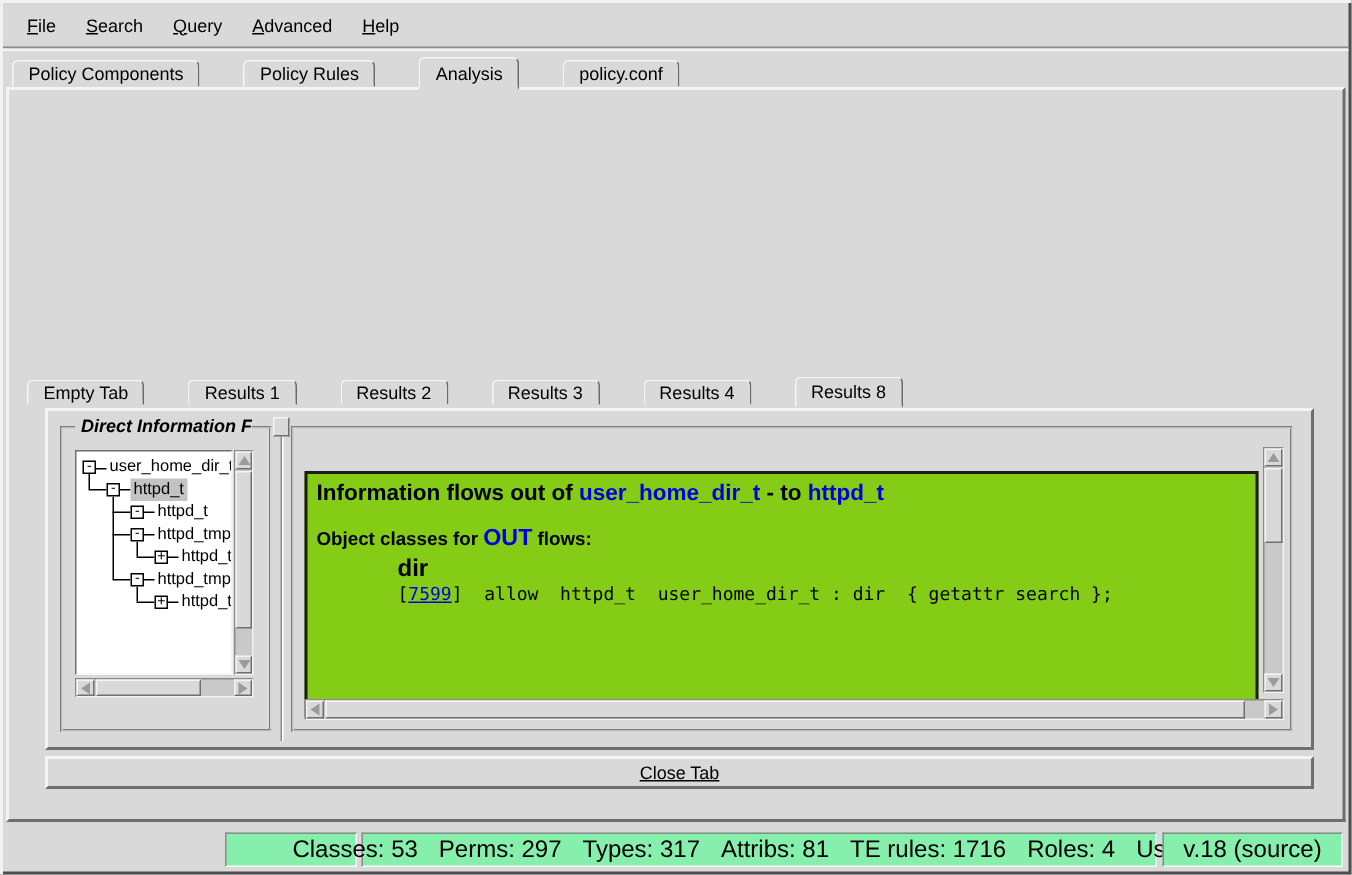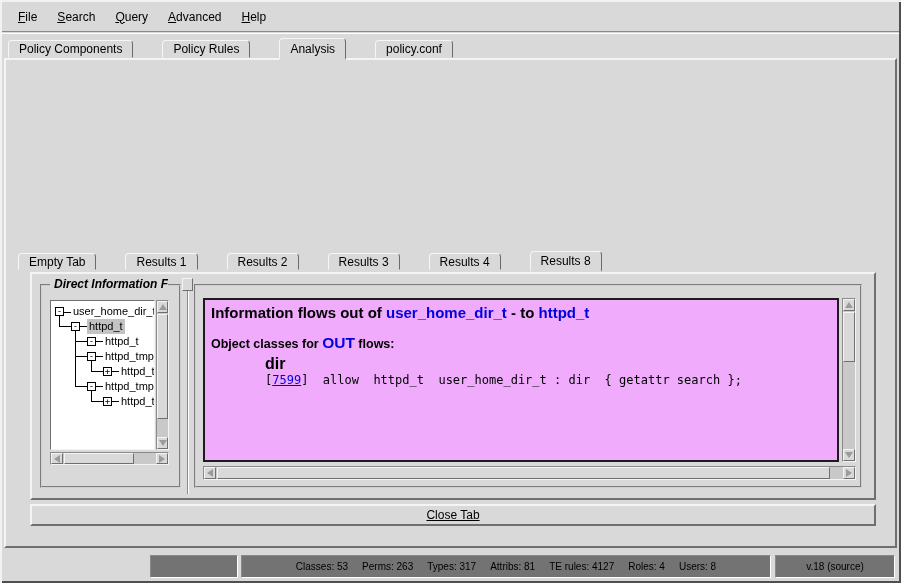--- a/index.html
+++ b/index.html
@@ -85,32 +85,32 @@
   
   .tree-canvas { position:absolute; left:8px; top:14px; width:105px; height:150px; background:#fff;
                  border:1px solid; border-color:#6f6f6f #f4f4f4 #f4f4f4 #6f6f6f; overflow:hidden; font-size:11px; }
   .tnode { position:absolute; height:15px; line-height:15px; white-space:nowrap; padding:0 2px; }
   .tnode.sel { background:#c3c3c3; }
   .tbox { position:absolute; width:9px; height:9px; background:#fff; border:1px solid #000; 
           font-family:"DejaVu Sans Mono", monospace; font-size:9px; line-height:7px; text-align:center; }
   .tline { position:absolute; background:#000; }
 
   
-  .datatext { position:absolute; background:#f0abfc; border:2px solid #1c1c1c; overflow:hidden; padding:4px 6px; }
+  .datatext { position:absolute; background:#84cc16; border:2px solid #1c1c1c; overflow:hidden; padding:4px 6px;margin-top:16px; }
   .dt-h1 { font-size:15px; font-weight:bold; margin-bottom:13px; white-space:nowrap; }
   .dt-h1 .blue { color:#0000dd; }
   .dt-h2 { font-size:12.5px; font-weight:bold; margin-bottom:3px; }
   .dt-h2 .out { color:#0000dd; font-size:15.5px; }
   .dt-dir { font-size:16px; font-weight:bold; margin-left:54px; }
   .dt-rule { font-family:"DejaVu Sans Mono", monospace; font-size:12px; margin-left:54px; white-space:pre; }
   .dt-rule .link { color:#0000e0; text-decoration:underline; }
 
   
-  .statusbox { position:absolute; top:555px; height:23px; background:#737373; border:1px solid; border-color:#8a8a8a #fff #fff #8a8a8a;
-               display:flex; align-items:center; justify-content:center; font-size:10px; white-space:nowrap; }
+  .statusbox { position:absolute; top:555px; height:23px; background:#86efac; border:1px solid; border-color:#8a8a8a #fff #fff #8a8a8a;
+               display:flex; align-items:center; justify-content:center; font-size:16px; white-space:nowrap; }
   .statusbox .stat { margin:0 7px; }
 </style>
 </head>
 <body>
 
 <div class="window">
 
   <div class="menubar">
     <div class="menu-item">File</div>
     <div class="menu-item">Search</div>
@@ -324,24 +324,24 @@
           </div>
       </div>
     </div>
   </div>
 
   <div class="btn" style="left:30px; top:504px; width:846px; height:22px; z-index:2;">Close Tab</div>
 
   <div class="statusbox" style="left:150px; width:88px;"></div>
   <div class="statusbox" style="left:241px; width:530px;">
     <span class="stat">Classes: 53</span>
-    <span class="stat">Perms: 263</span>
+    <span class="stat">Perms: 297</span>
     <span class="stat">Types: 317</span>
     <span class="stat">Attribs: 81</span>
-    <span class="stat">TE rules: 4127</span>
+    <span class="stat">TE rules: 1716</span>
     <span class="stat">Roles: 4</span>
     <span class="stat">Users: 8</span>
   </div>
   <div class="statusbox" style="left:775px; width:120px;">
     <span>v.18 (source)</span>
   </div>
 
 </div>
 
 </body></html>

